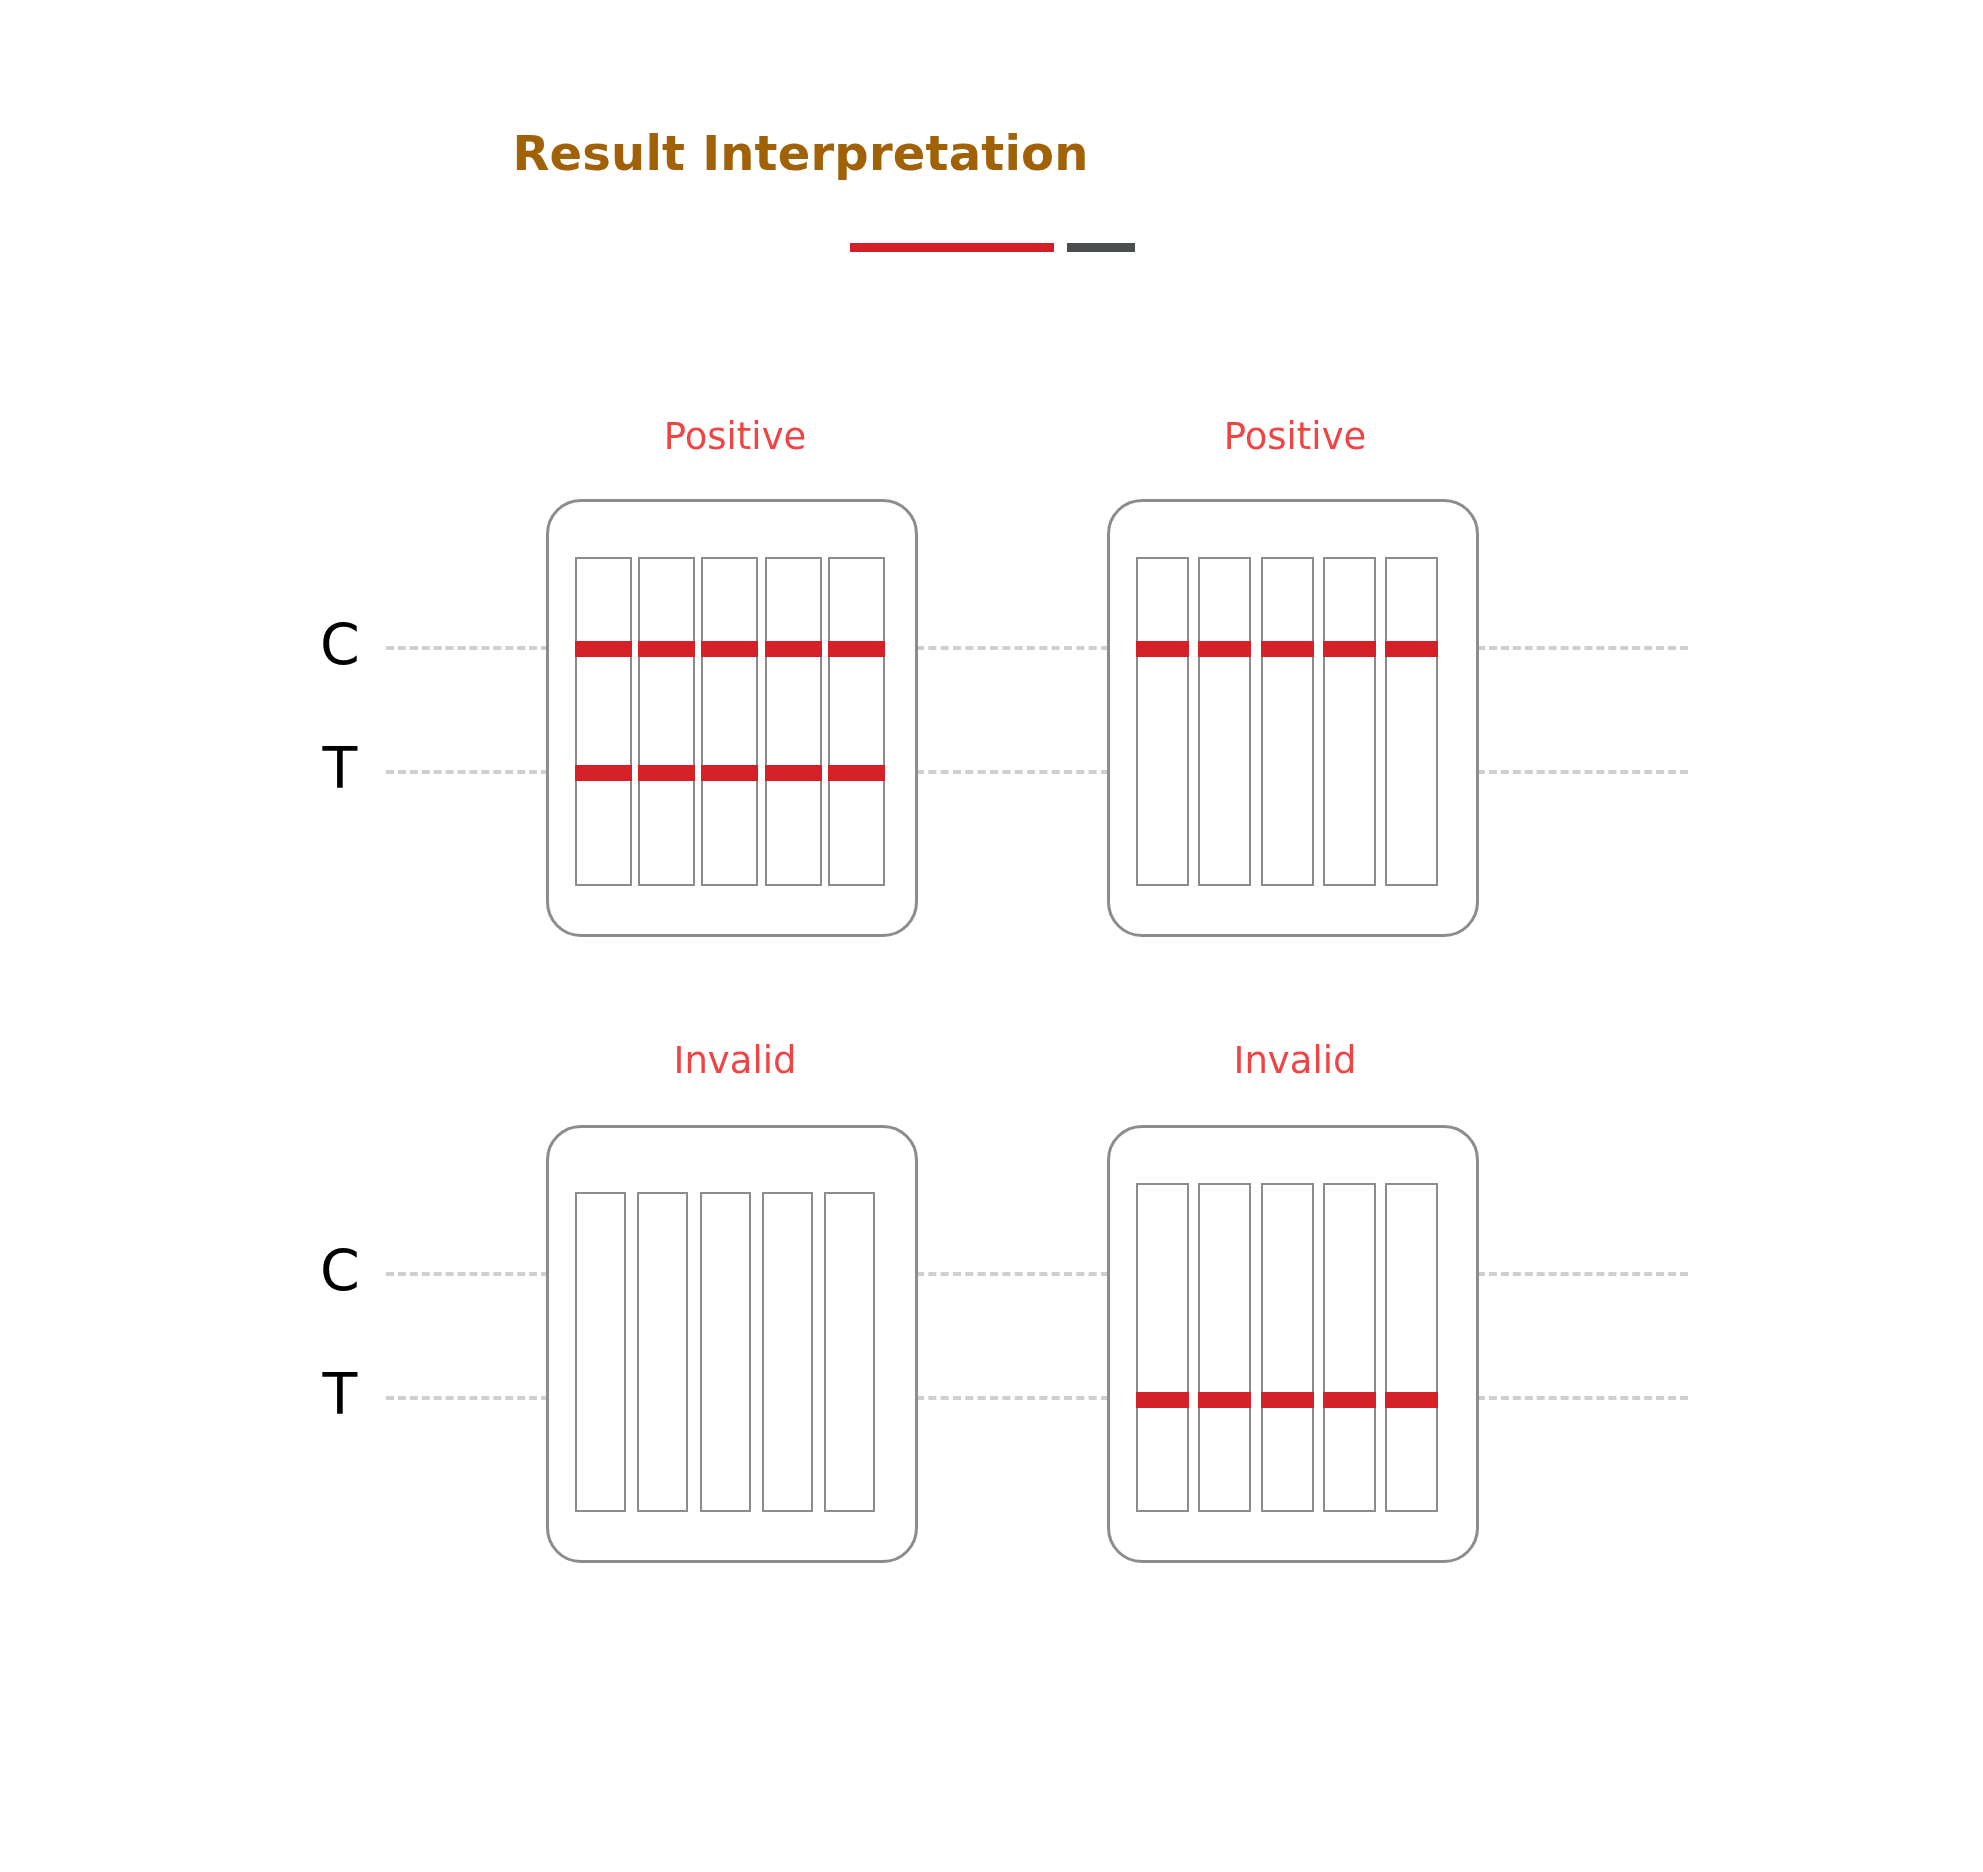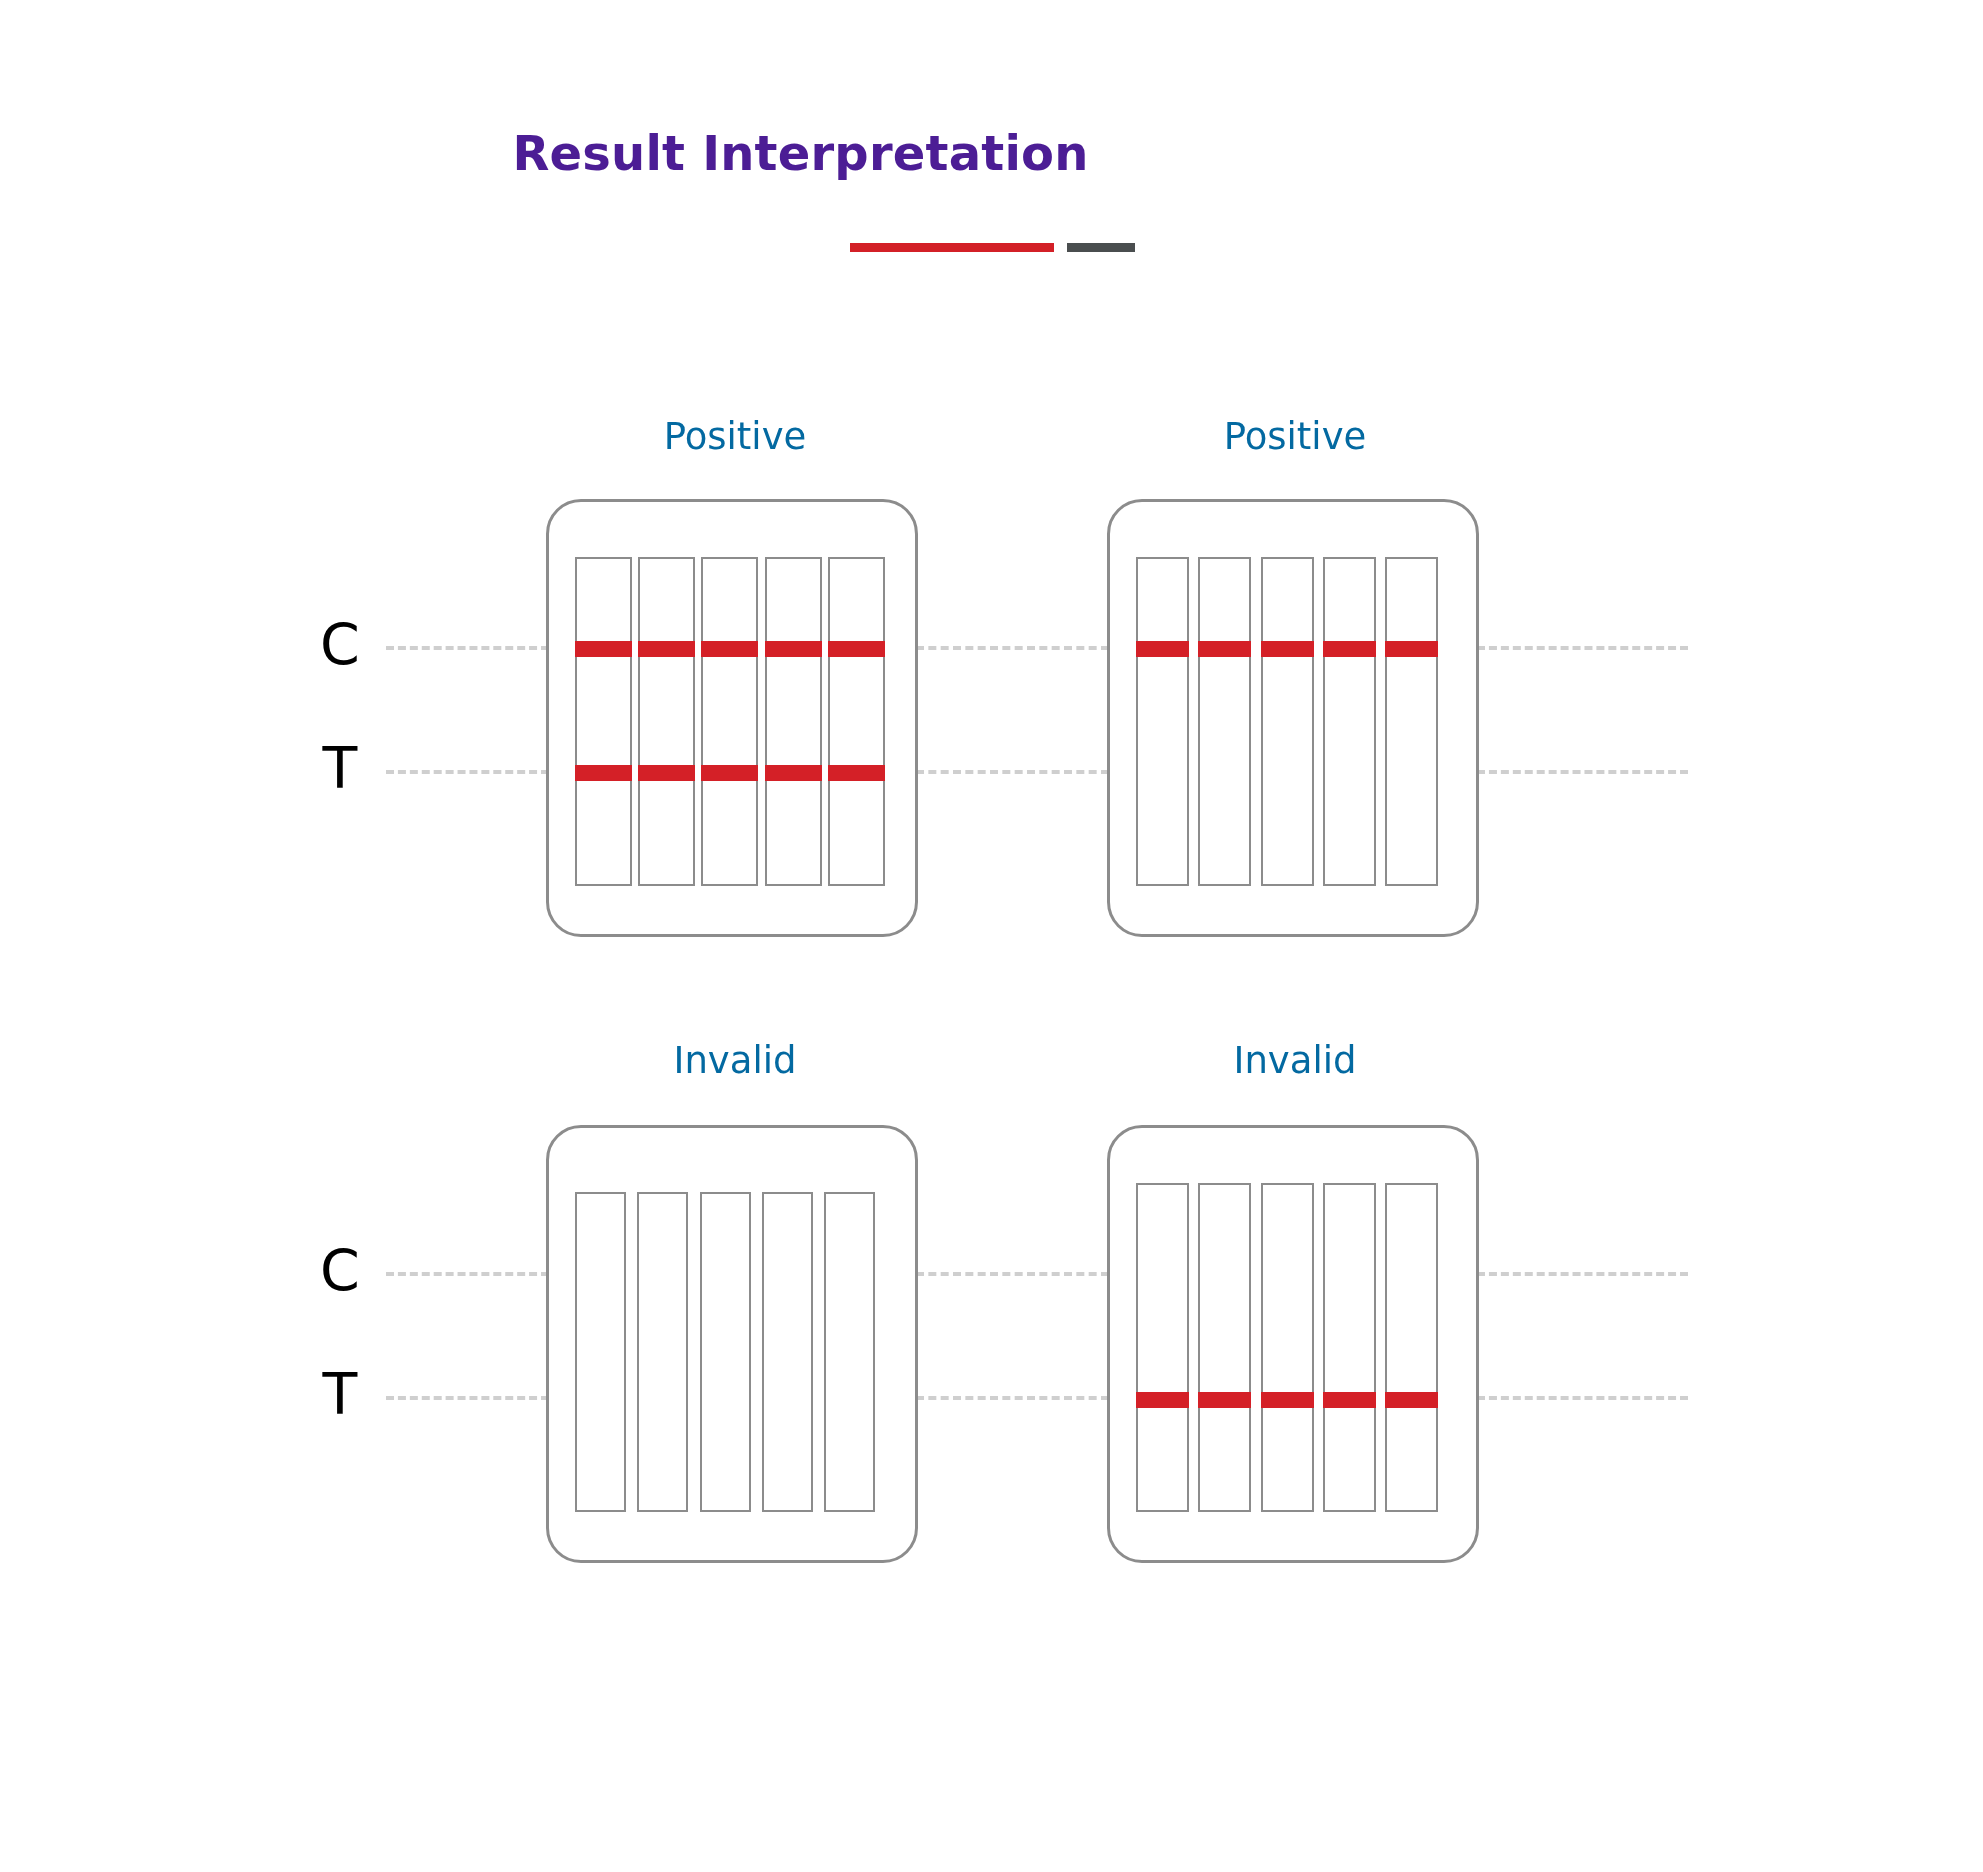--- a/index.html
+++ b/index.html
@@ -25,21 +25,21 @@
 
   
   .page-title {
     position: absolute;
     left: 0;
     top: 129px;
     width: 1601px;
     text-align: center;
     font-size: 48px;
     font-weight: bold;
-    color: #4c1d95;
+    color: #a16207;
     letter-spacing: 0.2px;
     line-height: 1;
   }
   .title-rule {
     position: absolute;
     top: 242px;
     left: 0;
     width: 1984px;
     height: 11px;
     display: flex;
@@ -55,21 +55,21 @@
   .rule-gray {
     width: 68px;
     height: 8.3px;
     background: #4a4e4f;
   }
 
   
   .col-label {
     position: absolute;
     font-size: 37px;
-    color: #0369a1;
+    color: #ef4444;
     font-weight: normal;
     text-align: center;
     line-height: 1;
     white-space: nowrap;
   }
 
   .ct-label {
     position: absolute;
     font-size: 57px;
     color: #000000;

